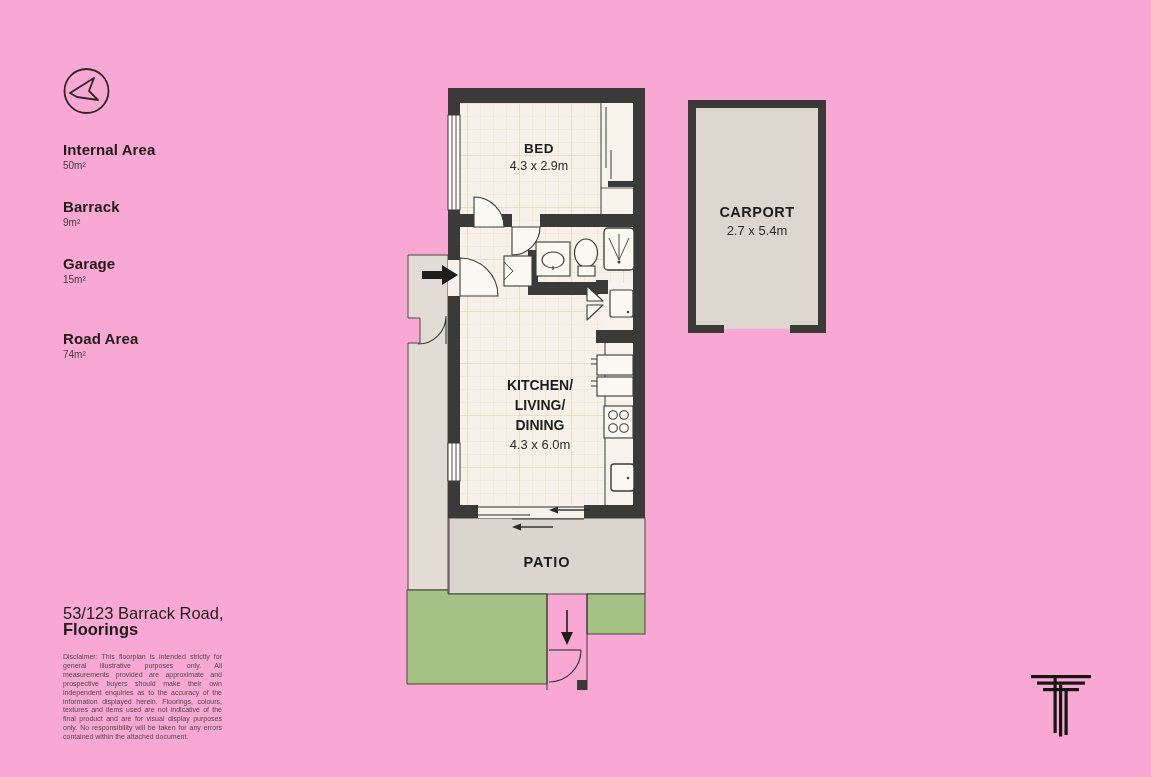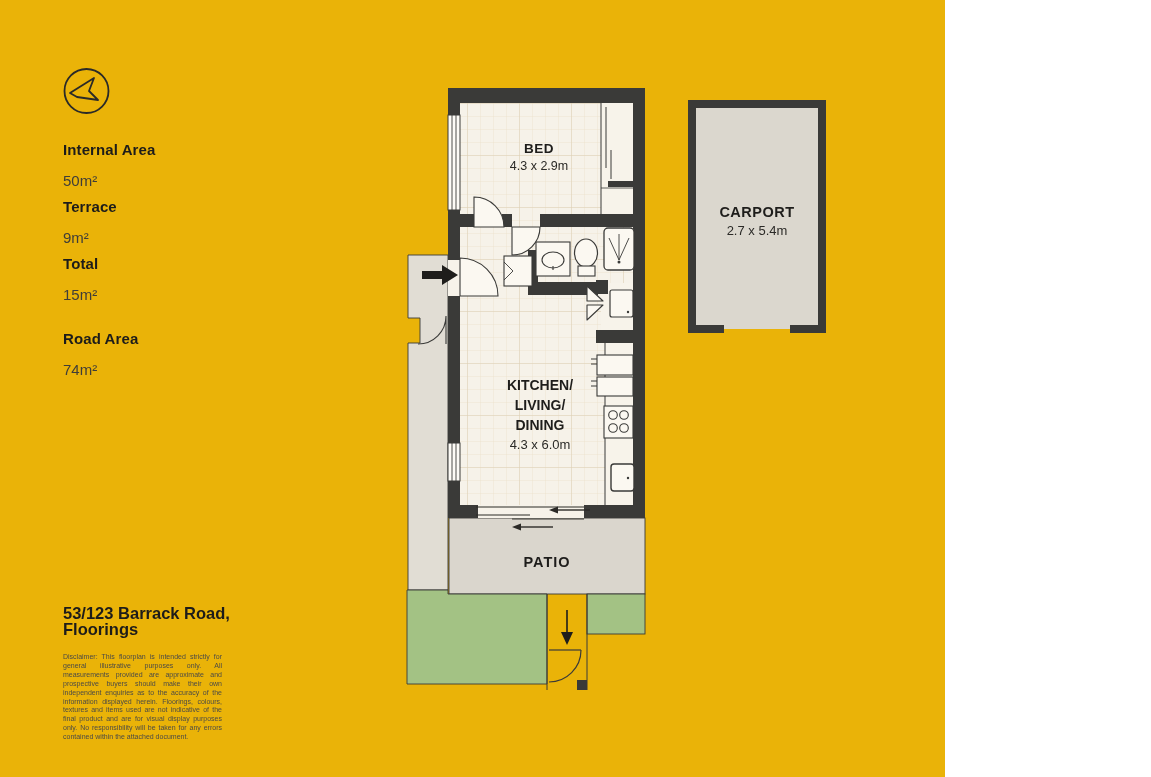--- a/index.html
+++ b/index.html
@@ -1,24 +1,24 @@
 <!DOCTYPE html>
 <html><head>
 <meta charset="utf-8">
 <style>
   html,body{margin:0;padding:0;}
-  .stage{position:relative;width:945px;height:777px;background:#eab308;overflow:hidden;
+  .stage{position:relative;width:1151px;height:777px;background:#f9a8d4;overflow:hidden;
          font-family:"Liberation Sans",sans-serif;}
   .left-panel{position:absolute;left:63px;top:0;width:230px;height:777px;}
   .compass{position:absolute;left:0;top:67px;width:48px;height:48px;}
   .area-block{position:absolute;left:0;}
   .area-label{font-size:15px;font-weight:bold;color:#1d1c1a;letter-spacing:.1px;}
-  .area-value{font-size:15px;color:#3f3d39;margin-top:14px;}
+  .area-value{font-size:10px;color:#3f3d39;margin-top:2px;}
   .address{position:absolute;left:0;top:605px;font-size:16.5px;line-height:16px;color:#1d1c1a;}
-  .address .l1{font-weight:bold;}
+  .address .l1{font-weight:normal;}
   .address .l2{font-weight:bold;}
   .disclaimer{position:absolute;left:0;top:653px;width:159px;font-size:7px;line-height:8.9px;
               color:#4b4a46;text-align:justify;}
   .plan-svg{position:absolute;left:0;top:0;}
   svg text{font-family:"Liberation Sans",sans-serif;}
   .room-name{font-weight:bold;fill:#1e1d1b;}
   .room-dims{fill:#2b2a27;}
 </style>
 </head>
 <body>
@@ -29,25 +29,25 @@
     <svg class="compass" viewBox="0 0 48 48">
       <circle cx="23.5" cy="24" r="22" fill="none" stroke="#2a2a28" stroke-width="1.8"></circle>
       <path d="M7,26 L31,11 L26,24 L35,33 L14,30 Z" fill="none" stroke="#2a2a28" stroke-width="1.8" stroke-linejoin="round"></path>
     </svg>
 
     <div class="area-block" style="top:141px">
       <div class="area-label">Internal Area</div>
       <div class="area-value">50m²</div>
     </div>
     <div class="area-block" style="top:198px">
-      <div class="area-label">Terrace</div>
+      <div class="area-label">Barrack</div>
       <div class="area-value">9m²</div>
     </div>
     <div class="area-block" style="top:255px">
-      <div class="area-label">Total</div>
+      <div class="area-label">Garage</div>
       <div class="area-value">15m²</div>
     </div>
     <div class="area-block" style="top:330px">
       <div class="area-label">Road Area</div>
       <div class="area-value">74m²</div>
     </div>
 
     <div class="address">
       <div class="l1">53/123 Barrack Road,</div>
       <div class="l2">Floorings</div>

